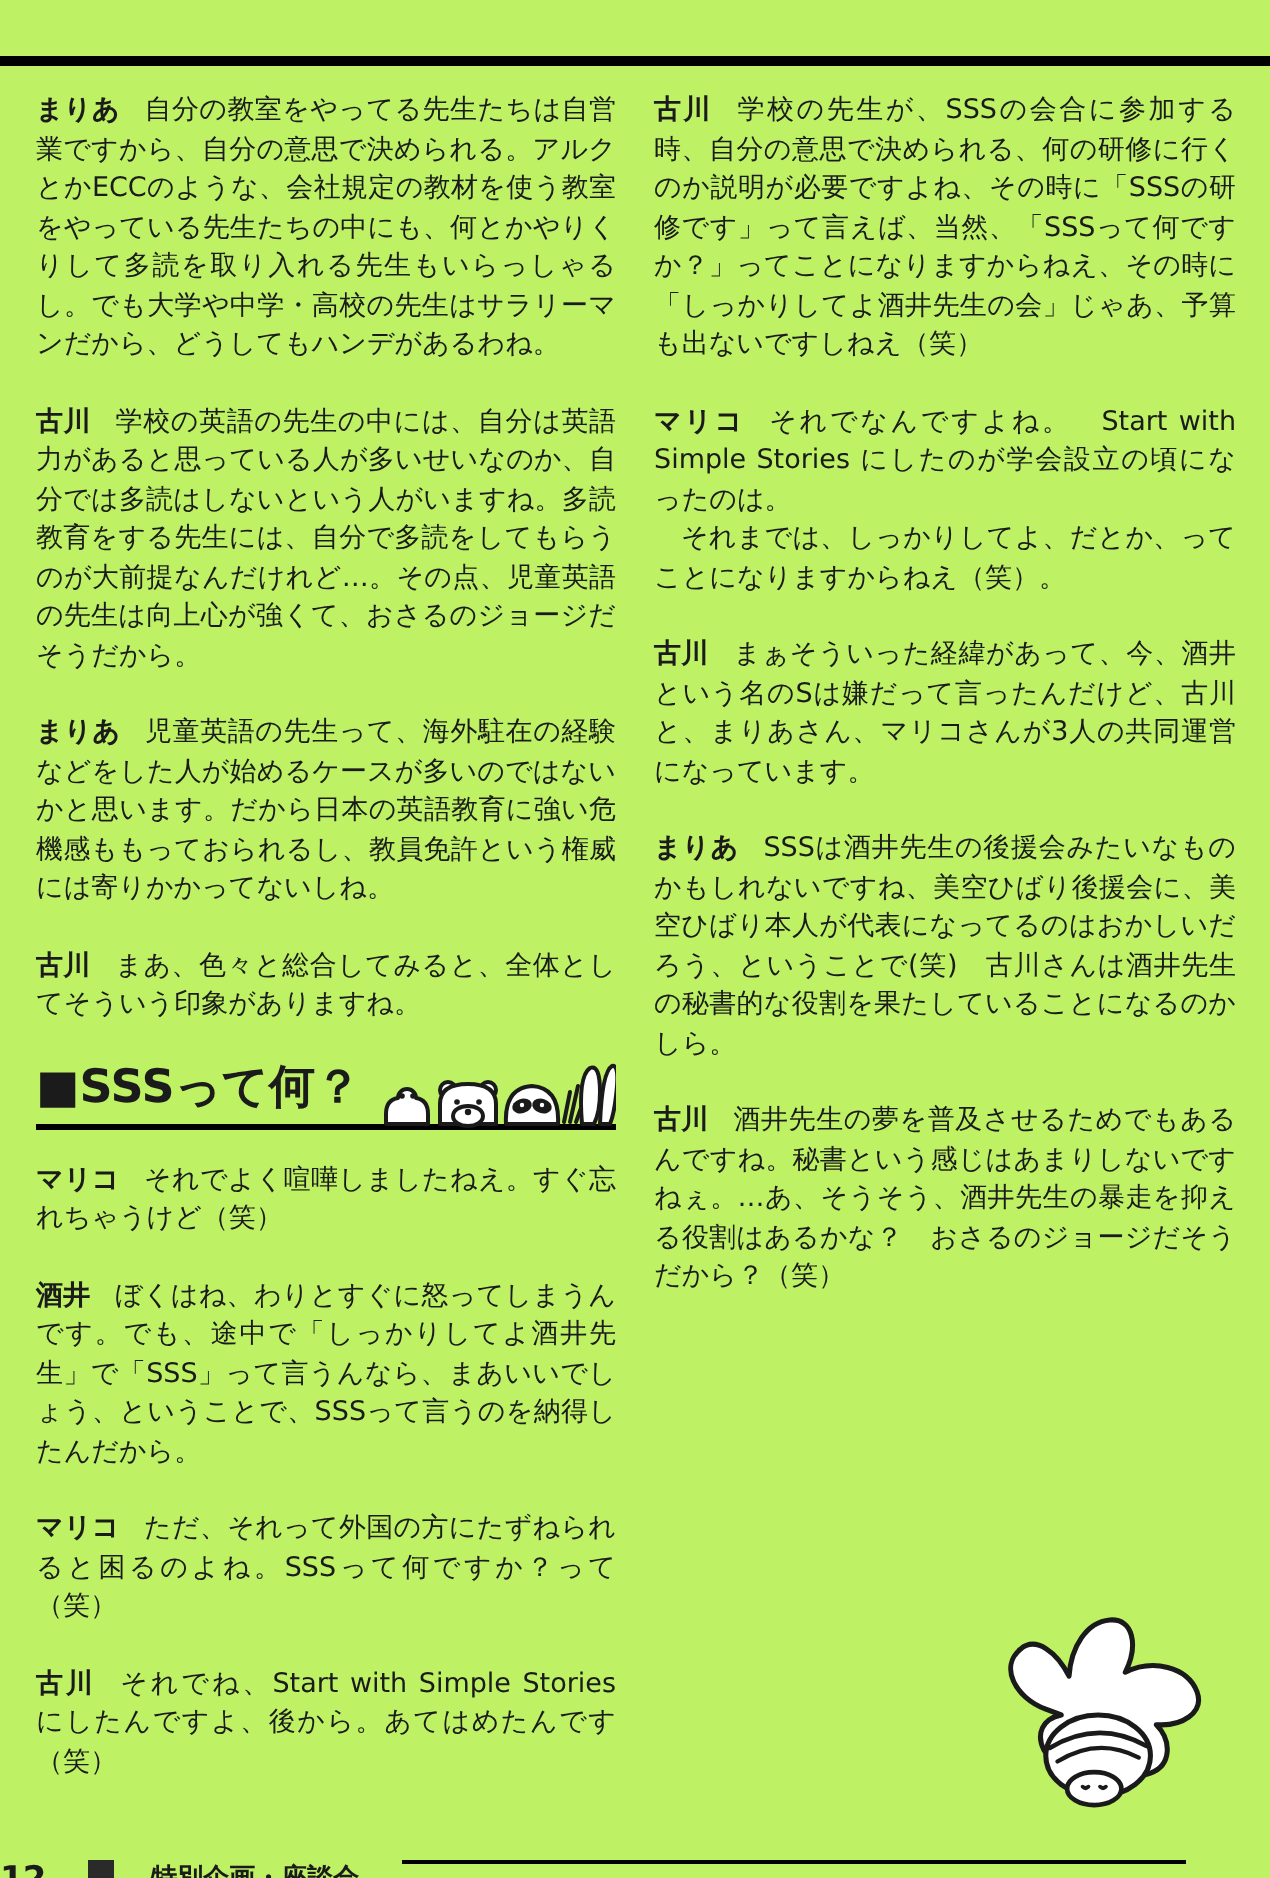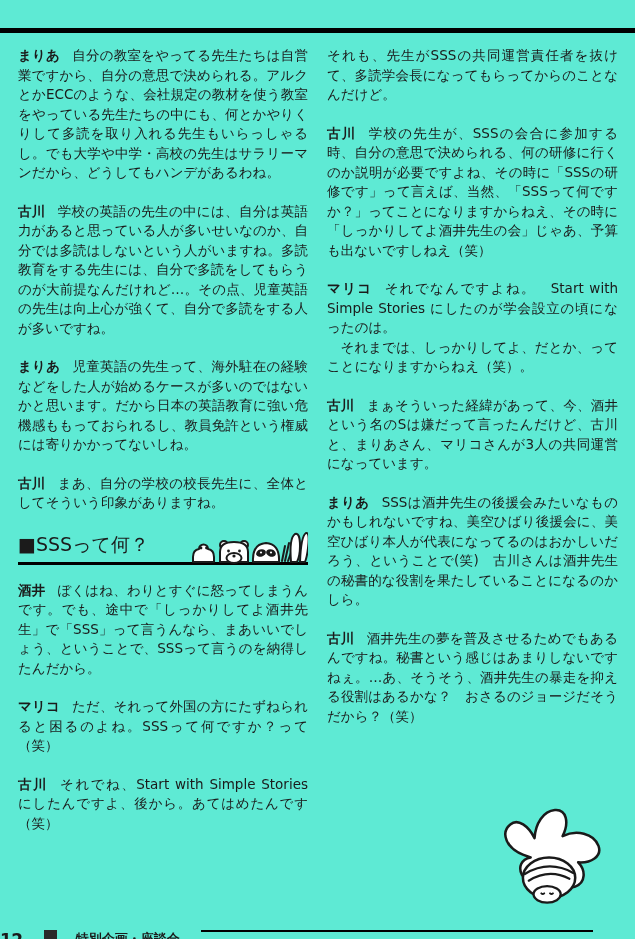--- a/index.html
+++ b/index.html
@@ -1,19 +1,19 @@
 <!DOCTYPE html>
 <html><head>
 <meta charset="utf-8">
 <style>
   html,body{margin:0;padding:0;background:#ffffff;}
   .page{
     position:relative;
     width:635px;height:939px;
-    background:#5eead4;
+    background:#bef264;
     font-family:"DejaVu Sans",sans-serif;
     color:#1b1b1b;
     overflow:hidden;
   }
   .top-rule{
     position:absolute;left:0;top:28px;width:635px;height:5px;background:#000;
   }
   .col{
     position:absolute;top:46px;
     font-size:13.5px;line-height:19.5px;
@@ -22,21 +22,21 @@
   .col-left{left:18px;width:290px;}
   .col-right{left:327px;width:291px;}
   .para{margin:0 0 19px 0;}
   .speaker{font-weight:bold;margin-right:0.9em;}
   .indent-block{display:block;text-indent:1em;}
   .section-heading{
     position:relative;
     margin:4px 0 16px 0;
     padding-bottom:6px;
     border-bottom:3px solid #000;
-    font-size:19px;font-weight:normal;line-height:24px;
+    font-size:23px;font-weight:bold;line-height:24px;
     text-align:left;
   }
   .heading-doodle{
     position:absolute;right:0;bottom:-2px;width:118px;height:36px;
   }
   .monkey-doodle{
     position:absolute;left:488px;top:806px;width:126px;height:102px;
   }
   .footer{
     position:absolute;left:0;top:930px;width:593px;
@@ -52,23 +52,23 @@
 </style>
 </head>
 <body>
 
 <div class="page">
 
   <div class="top-rule"></div>
 
   <div class="col col-left">
     <p class="para"><b class="speaker">まりあ</b><span>自分の教室をやってる先生たちは自営業ですから、自分の意思で決められる。アルクとかECCのような、会社規定の教材を使う教室をやっている先生たちの中にも、何とかやりくりして多読を取り入れる先生もいらっしゃるし。でも大学や中学・高校の先生はサラリーマンだから、どうしてもハンデがあるわね。</span></p>
-    <p class="para"><b class="speaker">古川</b><span>学校の英語の先生の中には、自分は英語力があると思っている人が多いせいなのか、自分では多読はしないという人がいますね。多読教育をする先生には、自分で多読をしてもらうのが大前提なんだけれど…。その点、児童英語の先生は向上心が強くて、自分で多読をする人が多いですね。</span></p>
+    <p class="para"><b class="speaker">古川</b><span>学校の英語の先生の中には、自分は英語力があると思っている人が多いせいなのか、自分では多読はしないという人がいますね。多読教育をする先生には、自分で多読をしてもらうのが大前提なんだけれど…。その点、児童英語の先生は向上心が強くて、おさるのジョージだそうだから。</span></p>
     <p class="para"><b class="speaker">まりあ</b><span>児童英語の先生って、海外駐在の経験などをした人が始めるケースが多いのではないかと思います。だから日本の英語教育に強い危機感ももっておられるし、教員免許という権威には寄りかかってないしね。</span></p>
-    <p class="para"><b class="speaker">古川</b><span>まあ、自分の学校の校長先生に、全体としてそういう印象がありますね。</span></p>
+    <p class="para"><b class="speaker">古川</b><span>まあ、色々と総合してみると、全体としてそういう印象がありますね。</span></p>
 
     <h2 class="section-heading">
       <span>■SSSって何？</span>
       <svg class="heading-doodle" viewBox="0 0 118 36" aria-hidden="true">
 
         <path class="fl" d="M3 34 L3 29 Q3 22 9 21 A4.5 4.5 0 0 1 13.5 16.5 A4.5 4.5 0 0 1 18 21 Q24 22 24 29 L24 34 Z"></path>
         <circle class="dk" cx="11" cy="20" r="1.4"></circle>
           <circle class="dk" cx="16.5" cy="20" r="1.4"></circle>
 
         <circle class="fl" cx="34" cy="17" r="4"></circle>
@@ -85,27 +85,27 @@
         <circle cx="71" cy="24.5" r="1.1" fill="#fff"></circle>
           <circle cx="81" cy="24.5" r="1.1" fill="#fff"></circle>
 
         <path class="ln" d="M92 33 L95 18 M95 33 L99 15 M98 33 L103 19"></path>
 
         <path class="fl" d="M101 34 Q99 10 105 6 Q110 4 110 18 Q110 28 107 34 Z"></path>
         <path class="fl" d="M110 34 Q111 8 116 5 Q120 4 118 20 Q117 29 115 34 Z"></path>
       </svg>
     </h2>
 
+    <p class="para"><b class="speaker">マリコ</b><span>それでよく喧嘩しましたねえ。すぐ忘れちゃうけど（笑）</span></p>
     <p class="para"><b class="speaker">酒井</b><span>ぼくはね、わりとすぐに怒ってしまうんです。でも、途中で「しっかりしてよ酒井先生」で「SSS」って言うんなら、まあいいでしょう、ということで、SSSって言うのを納得したんだから。</span></p>
     <p class="para"><b class="speaker">マリコ</b><span>ただ、それって外国の方にたずねられると困るのよね。SSSって何ですか？って（笑）</span></p>
     <p class="para"><b class="speaker">古川</b><span>それでね、Start with Simple Stories にしたんですよ、後から。あてはめたんです（笑）</span></p>
   </div>
 
   <div class="col col-right">
-    <p class="para"><span>それも、先生がSSSの共同運営責任者を抜けて、多読学会長になってもらってからのことなんだけど。</span></p>
     <p class="para"><b class="speaker">古川</b><span>学校の先生が、SSSの会合に参加する時、自分の意思で決められる、何の研修に行くのか説明が必要ですよね、その時に「SSSの研修です」って言えば、当然、「SSSって何ですか？」ってことになりますからねえ、その時に「しっかりしてよ酒井先生の会」じゃあ、予算も出ないですしねえ（笑）</span></p>
     <p class="para"><b class="speaker">マリコ</b><span>それでなんですよね。　Start with Simple Stories にしたのが学会設立の頃になったのは。</span><span class="indent-block">それまでは、しっかりしてよ、だとか、ってことになりますからねえ（笑）。</span></p>
     <p class="para"><b class="speaker">古川</b><span>まぁそういった経緯があって、今、酒井という名のSは嫌だって言ったんだけど、古川と、まりあさん、マリコさんが3人の共同運営になっています。</span></p>
     <p class="para"><b class="speaker">まりあ</b><span>SSSは酒井先生の後援会みたいなものかもしれないですね、美空ひばり後援会に、美空ひばり本人が代表になってるのはおかしいだろう、ということで(笑)　古川さんは酒井先生の秘書的な役割を果たしていることになるのかしら。</span></p>
     <p class="para"><b class="speaker">古川</b><span>酒井先生の夢を普及させるためでもあるんですね。秘書という感じはあまりしないですねぇ。…あ、そうそう、酒井先生の暴走を抑える役割はあるかな？　おさるのジョージだそうだから？（笑）</span></p>
   </div>
 
   <svg class="monkey-doodle" viewBox="0 0 130 105" aria-hidden="true">
     <path class="fl" style="stroke-width:2.6" d="M36 50
       C20 44 12 28 23 19 C31 12 42 21 48 33

